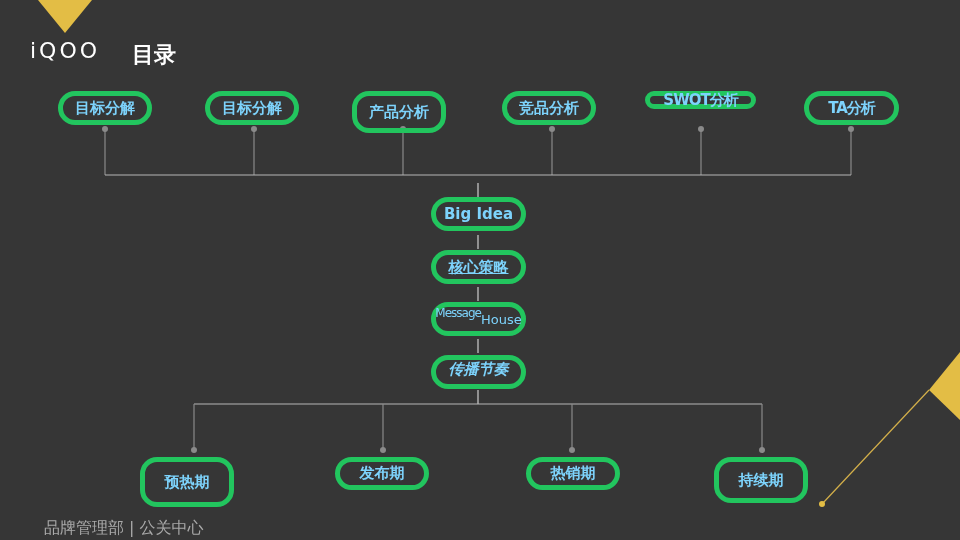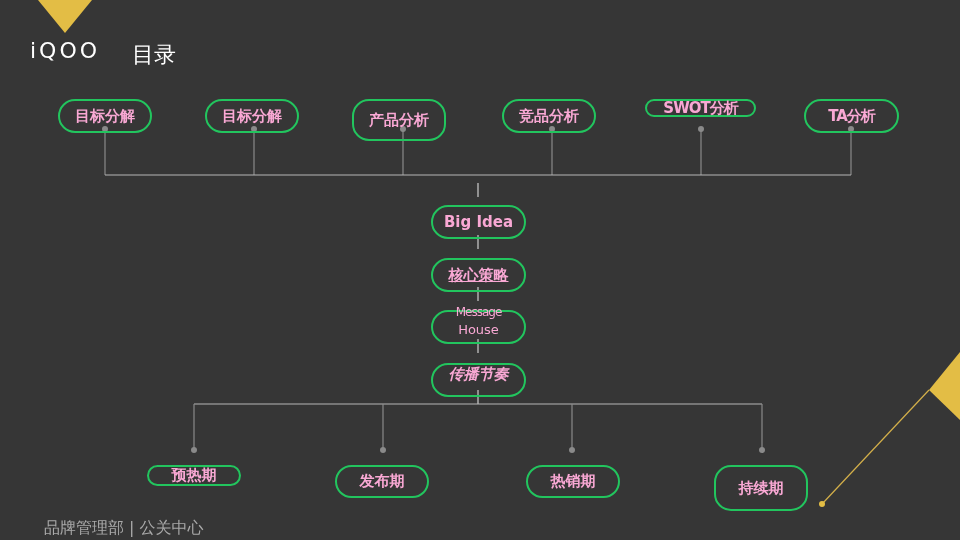--- a/index.html
+++ b/index.html
@@ -1,23 +1,23 @@
 <!DOCTYPE html>
 <html><head>
 <meta charset="utf-8">
 <style>
   html, body { margin:0; padding:0; }
   body { width:960px; height:540px; background:#363636; position:relative; overflow:hidden;
          font-family:"DejaVu Sans", "Liberation Sans", sans-serif; }
   .abs { position:absolute; }
   svg.lines { position:absolute; left:0; top:0; width:960px; height:540px; }
-  .pill { position:absolute; border:2px solid #22c55e; border-radius:17px; box-sizing:border-box;
-          color:#f9a8d4; font-weight:bold; font-size:15px; display:flex; align-items:center; justify-content:center;
-          letter-spacing:0px;margin-top:8px; }
-  .title { left:132px; top:40px; color:#ffffff; font-size:22px; font-weight:normal; }
+  .pill { position:absolute; border:5px solid #22c55e; border-radius:17px; box-sizing:border-box;
+          color:#7dd3fc; font-weight:bold; font-size:15px; display:flex; align-items:center; justify-content:center;
+          letter-spacing:0px; }
+  .title { left:132px; top:40px; color:#ffffff; font-size:22px; font-weight:bold; }
   .logo { left:30px; top:38px; color:#ffffff; font-size:22px; letter-spacing:3px; font-family:"DejaVu Sans", sans-serif; }
   .footer { left:44px; top:518px; color:#a9a9a9; font-size:16px; }
 </style>
 </head>
 <body>
 
 <svg class="lines">
 
   <polygon points="38,0 92,0 65,33" fill="#e3bd45"></polygon>
 
@@ -67,24 +67,24 @@
 
 <div class="pill" style="left:58px;top:91px;width:94px;height:34px;">目标分解</div>
 <div class="pill" style="left:205px;top:91px;width:94px;height:34px;">目标分解</div>
 <div class="pill" style="left:352px;top:91px;width:94px;height:42px;">产品分析</div>
 <div class="pill" style="left:502px;top:91px;width:94px;height:34px;">竞品分析</div>
 <div class="pill" style="left:645px;top:91px;width:111px;height:18px;letter-spacing:-1px;">SWOT分析</div>
 <div class="pill" style="left:804px;top:91px;width:95px;height:34px;letter-spacing:-1px;">TA分析</div>
 
 <div class="pill" style="left:431px;top:197px;width:95px;height:34px;">Big  Idea</div>
 <div class="pill" style="left:431px;top:250px;width:95px;height:34px;text-decoration:underline;">核心策略</div>
-<div class="pill" style="left:431px;top:302px;width:95px;height:34px;flex-direction:column;font-weight:normal;font-size:13px;line-height:17px;">
+<div class="pill" style="left:431px;top:302px;width:95px;height:34px;flex-direction:row;font-weight:normal;font-size:13px;line-height:17px;">
   <span style="margin-top:-12px;font-size:12px;letter-spacing:-1px;">Message</span>
   <span>House</span>
 </div>
 <div class="pill" style="left:431px;top:355px;width:95px;height:34px;align-items:flex-start;padding-top:0px;font-style:italic;">传播节奏</div>
 
-<div class="pill" style="left:147px;top:457px;width:94px;height:21px;">预热期</div>
+<div class="pill" style="left:140px;top:457px;width:94px;height:50px;">预热期</div>
 <div class="pill" style="left:335px;top:457px;width:94px;height:33px;">发布期</div>
 <div class="pill" style="left:526px;top:457px;width:94px;height:33px;">热销期</div>
 <div class="pill" style="left:714px;top:457px;width:94px;height:46px;">持续期</div>
 
 <div class="abs footer">品牌管理部 | 公关中心</div>
 
 </body></html>

